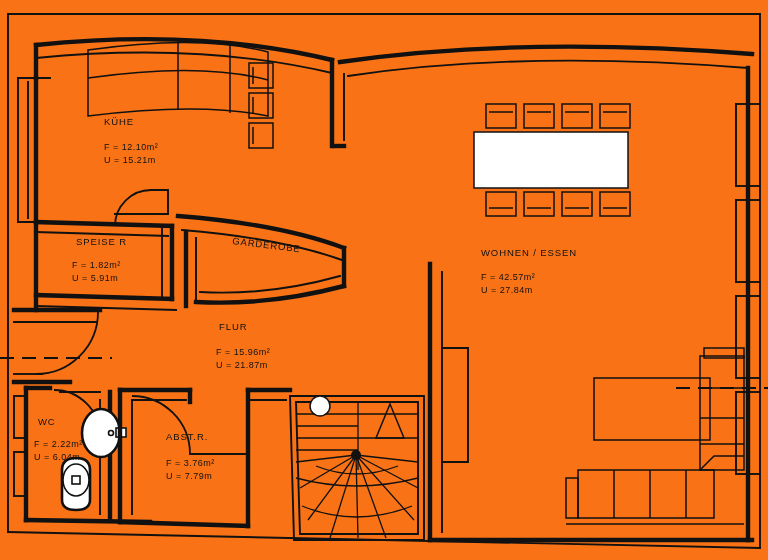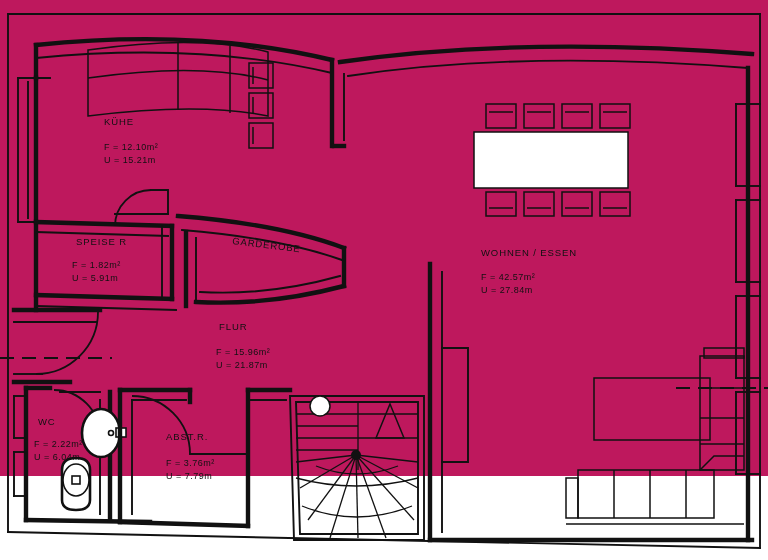--- a/index.html
+++ b/index.html
@@ -9,22 +9,22 @@
   }
   body {
     width: 768px;
     height: 560px;
     overflow: hidden;
     font-family: "Liberation Sans", sans-serif;
   }
   #plan-root {
     position: relative;
     width: 768px;
-    height: 476px;
-    background: #be185d;
+    height: 560px;
+    background: #f97316;
   }
   svg.plan {
     display: block;
     width: 768px;
     height: 560px;
   }
   .wall-thick {
     fill: none;
     stroke: #111111;
     stroke-width: 4.4;

